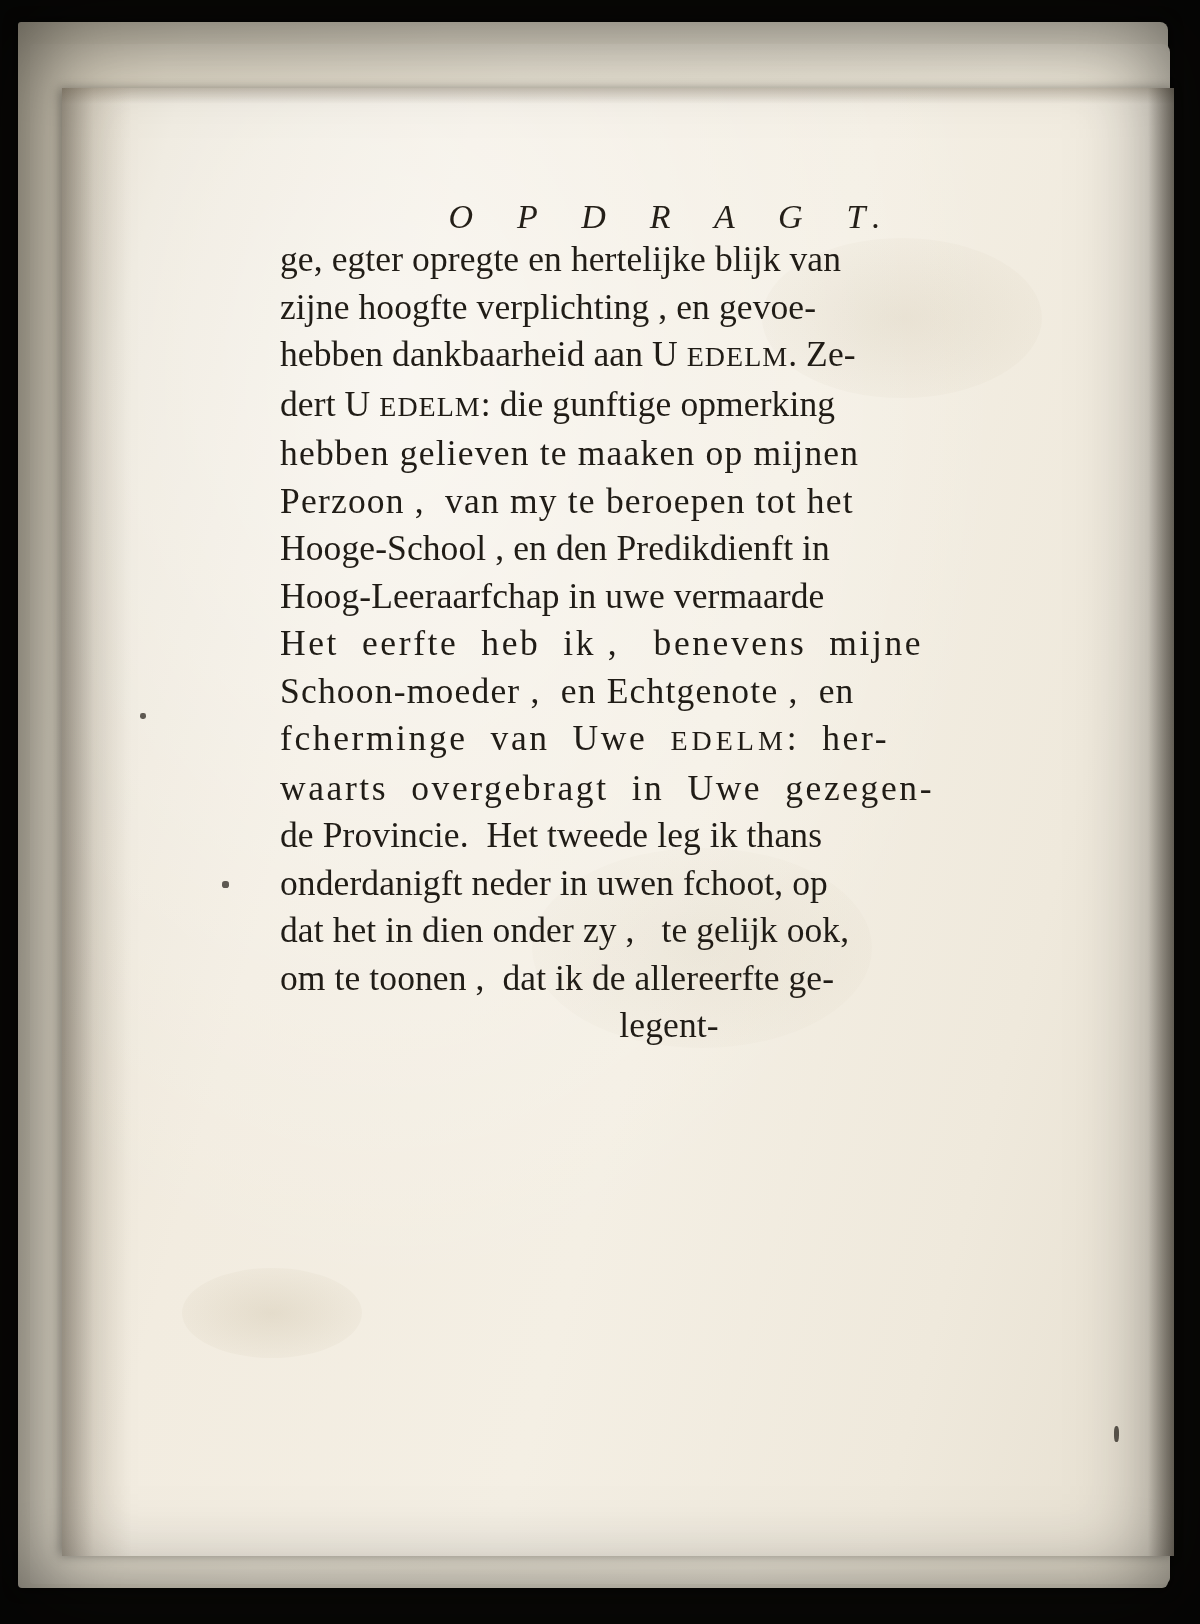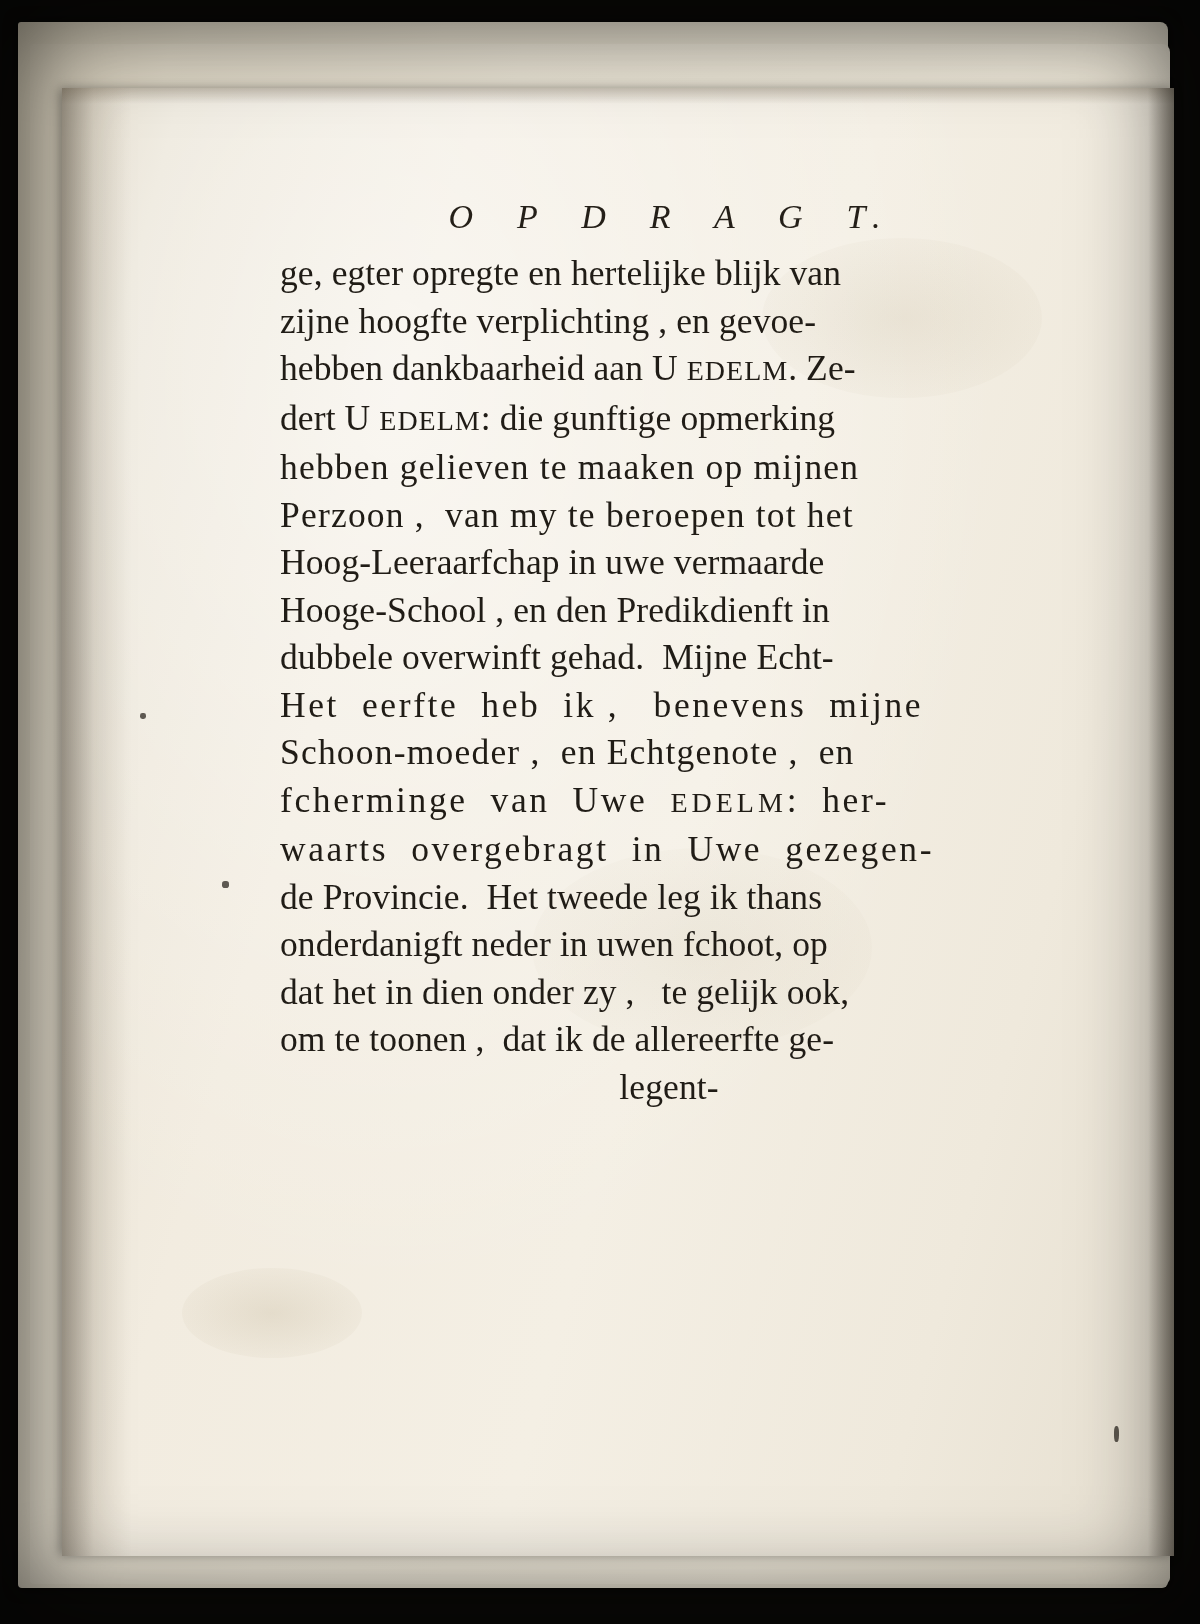--- a/index.html
+++ b/index.html
@@ -101,21 +101,21 @@
     width: 778px;
   }
 
   .running-head {
     text-align: center;
     font-family: "Liberation Serif", serif;
     font-style: italic;
     font-size: 34px;
     letter-spacing: 9px;
     color: #241f18;
-    margin-bottom: 14px;
+    margin-bottom: 0;
     white-space: pre;
   }
 
   .body-line {
     font-size: 35.5px;
     line-height: 47.5px;
     color: #201c16;
     white-space: pre;
     letter-spacing: 0.1px;
   }
@@ -184,23 +184,22 @@
 
     <div class="text-block">
       <div class="running-head">O  P  D  R  A  G  T.</div>
 
       <div class="body-line"><span>ge, egter opregte en hertelijke blijk van</span></div>
       <div class="body-line"><span>zijne hoogfte verplichting , en gevoe-</span></div>
       <div class="body-line"><span>hebben dankbaarheid aan U </span><span class="sc">EDELM</span><span>. Ze-</span></div>
       <div class="body-line"><span>dert U </span><span class="sc">EDELM</span><span>: die gunftige opmerking</span></div>
       <div class="body-line just"><span>hebben gelieven te maaken op mijnen</span></div>
       <div class="body-line just"><span>Perzoon ,  van my te beroepen tot het</span></div>
+      <div class="body-line"><span>Hooge-School , en den Predikdienft in</span></div>
       <div class="body-line"><span>Hoog-Leeraarfchap in uwe vermaarde</span></div>
-      <div class="body-line"><span>Hooge-School , en den Predikdienft in</span></div>
-      <div class="body-line"><span>dubbele overwinft gehad.  Mijne Echt-</span></div>
       <div class="body-line just2"><span>Het  eerfte  heb  ik ,   benevens  mijne</span></div>
       <div class="body-line just"><span>Schoon-moeder ,  en Echtgenote ,  en</span></div>
       <div class="body-line just2"><span>fcherminge  van  Uwe  </span><span class="sc-wide">EDELM</span><span>:  her-</span></div>
       <div class="body-line just2"><span>waarts  overgebragt  in  Uwe  gezegen-</span></div>
       <div class="body-line"><span>de Provincie.  Het tweede leg ik thans</span></div>
       <div class="body-line"><span>onderdanigft neder in uwen fchoot, op</span></div>
       <div class="body-line"><span>dat het in dien onder zy ,   te gelijk ook,</span></div>
       <div class="body-line"><span>om te toonen ,  dat ik de allereerfte ge-</span></div>
       <div class="body-line right">legent-</div>
     </div>

